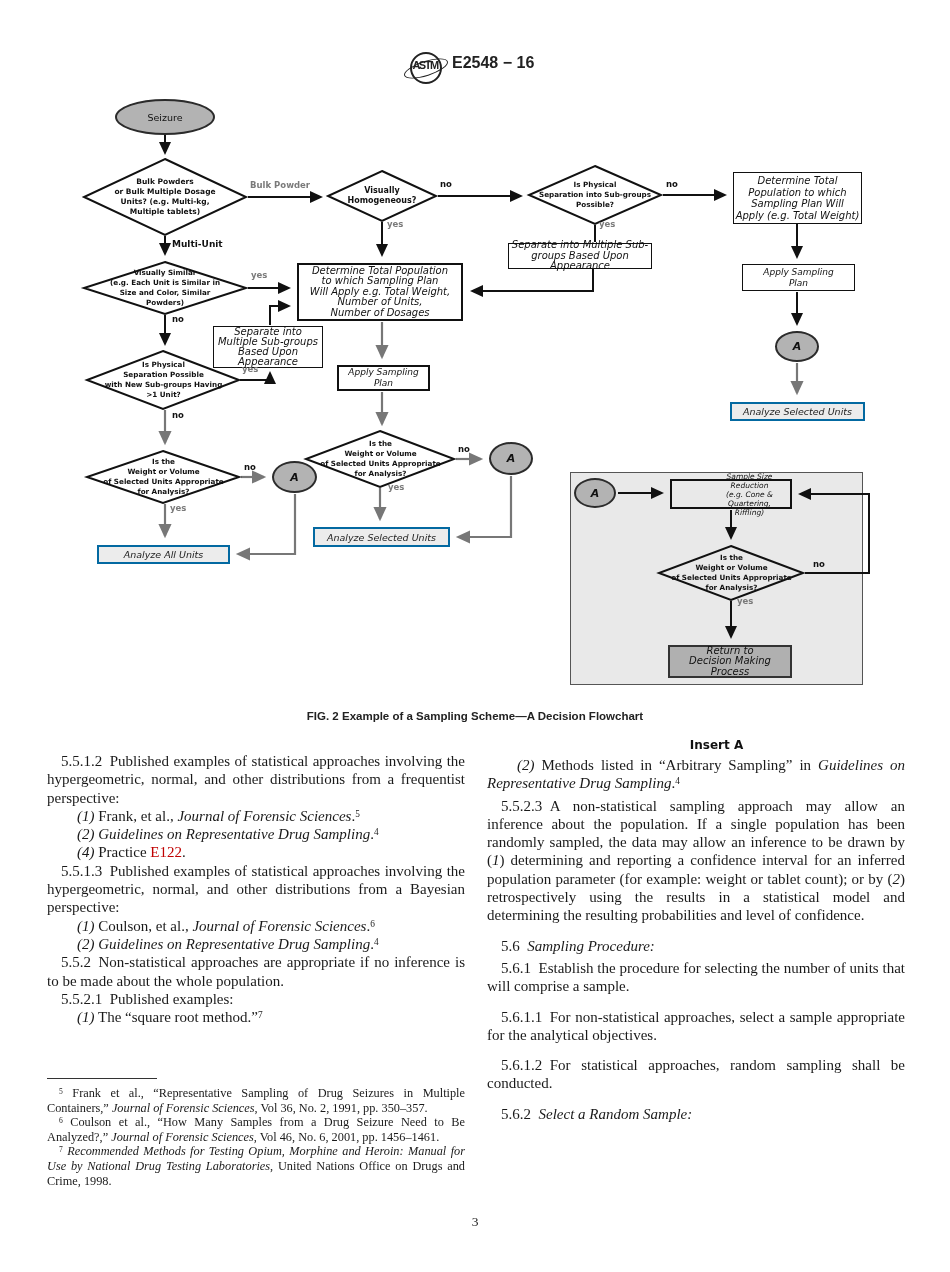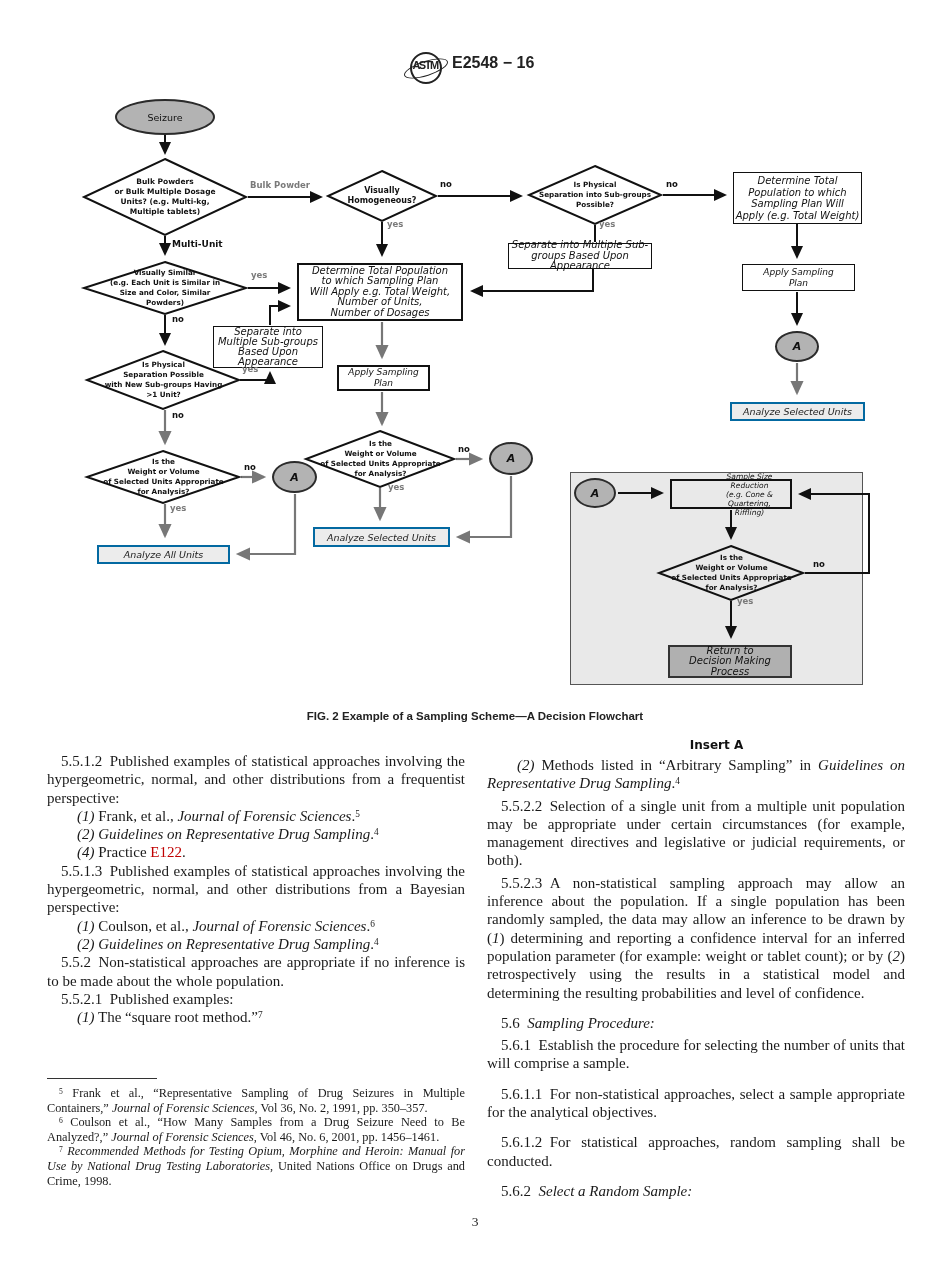--- a/index.html
+++ b/index.html
@@ -230,21 +230,20 @@
       <div class="bp li"><span class="s-i">(4)</span><span> Practice </span><span class="s-red">E122</span><span>.</span></div>
       <div class="bp p"><span>5.5.1.3 Published examples of statistical approaches involving the hypergeometric, normal, and other distributions from a Bayesian perspective:</span></div>
       <div class="bp li"><span class="s-i">(1)</span><span> Coulson, et al., </span><span class="s-i">Journal of Forensic Sciences</span><span>.</span><span class="s-sup">6</span></div>
       <div class="bp li"><span class="s-i">(2) </span><span class="s-i">Guidelines on Representative Drug Sampling</span><span>.</span><span class="s-sup">4</span></div>
       <div class="bp p"><span>5.5.2 Non-statistical approaches are appropriate if no inference is to be made about the whole population.</span></div>
       <div class="bp p"><span>5.5.2.1 Published examples:</span></div>
       <div class="bp li"><span class="s-i">(1)</span><span> The “square root method.”</span><span class="s-sup">7</span></div>
     </div>
   <div class="col col-r">
       <div class="bp li"><span class="s-i">(2)</span><span> Methods listed in “Arbitrary Sampling” in </span><span class="s-i">Guidelines on Representative Drug Sampling</span><span>.</span><span class="s-sup">4</span></div>
-      <div class="bp p"><span>5.5.2.2 Selection of a single unit from a multiple unit population may be appropriate under certain circumstances (for example, management directives and legislative or judicial requirements, or both).</span></div>
       <div class="bp p"><span>5.5.2.3 A non-statistical sampling approach may allow an inference about the population. If a single population has been randomly sampled, the data may allow an inference to be drawn by (</span><span class="s-i">1</span><span>) determining and reporting a confidence interval for an inferred population parameter (for example: weight or tablet count); or by (</span><span class="s-i">2</span><span>) retrospectively using the results in a statistical model and determining the resulting probabilities and level of confidence.</span></div>
       <div class="bp p big"><span>5.6 </span><span class="s-i">Sampling Procedure:</span></div>
       <div class="bp p"><span>5.6.1 Establish the procedure for selecting the number of units that will comprise a sample.</span></div>
       <div class="bp p big"><span>5.6.1.1 For non-statistical approaches, select a sample appropriate for the analytical objectives.</span></div>
       <div class="bp p big"><span>5.6.1.2 For statistical approaches, random sampling shall be conducted.</span></div>
       <div class="bp p big"><span>5.6.2 </span><span class="s-i">Select a Random Sample:</span></div>
     </div>
 
   <div class="fnblock">
     <div class="fnrule"></div>

